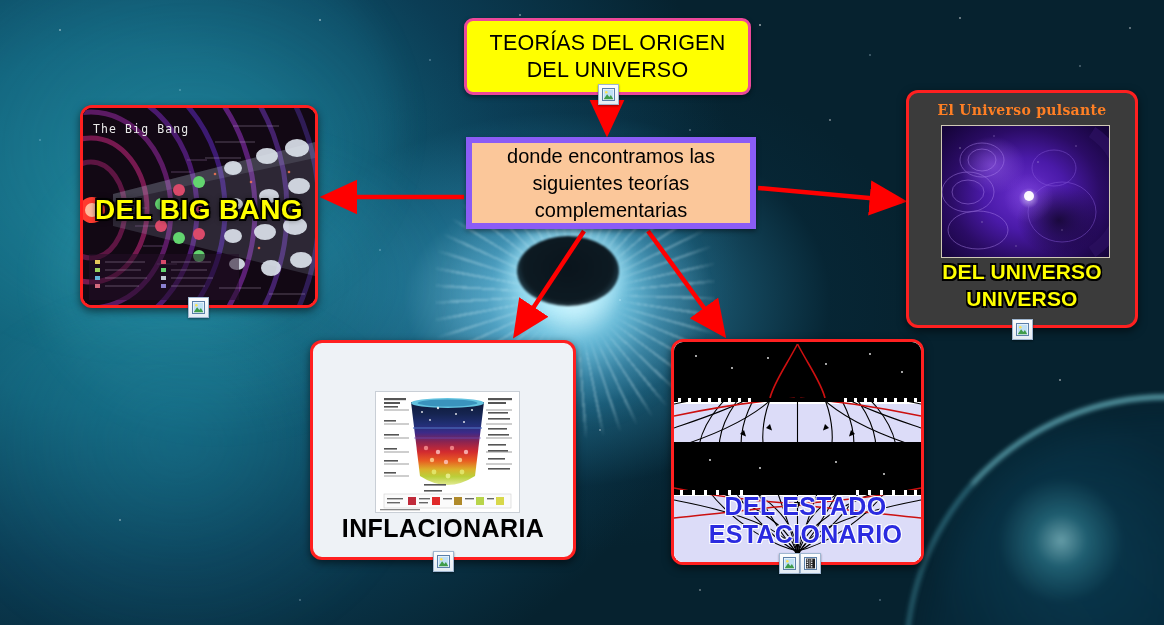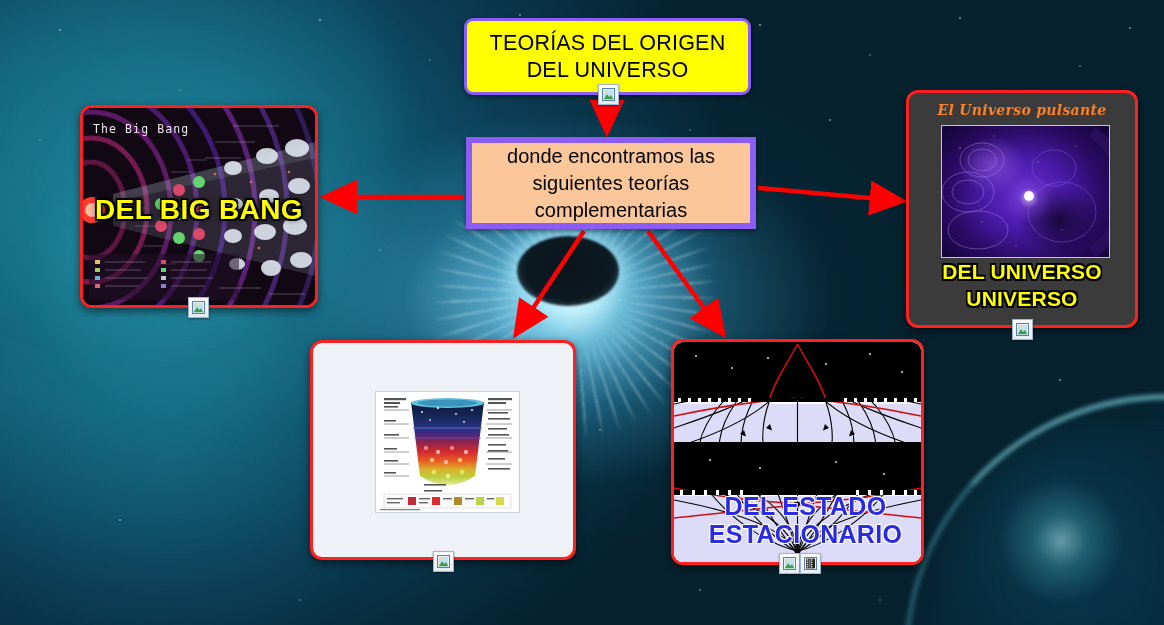--- a/index.html
+++ b/index.html
@@ -91,21 +91,21 @@
 
   
   #links{position:absolute;left:0;top:0;width:1164px;height:625px;}
 
   
   .node{position:absolute;box-sizing:border-box;}
 
   
   .n-title{
     left:464px;top:18px;width:287px;height:77px;
-    background:#ffff00;border:3px solid #8b5cf6;border-radius:9px;
+    background:#ffff00;border:3px solid #ec4899;border-radius:9px;
     display:flex;align-items:center;justify-content:center;
     box-shadow:0 2px 5px rgba(0,0,0,.45);
   }
   .n-title .txt{
     color:#000;font-size:21.5px;line-height:27px;text-align:center;letter-spacing:.2px;
   }
 
   
   .n-center{
     left:466px;top:137px;width:290px;height:92px;
@@ -126,21 +126,21 @@
       font-family:"DejaVu Sans Mono","Liberation Mono",monospace;letter-spacing:1.1px;}
   .bb-title-overlay{position:absolute;left:0;right:0;top:86px;text-align:center;}
   .bb-title-overlay span{
     color:#ffff00;font-size:28px;font-weight:bold;letter-spacing:.4px;
     text-shadow:-1.6px -1.6px 0 #000,1.6px -1.6px 0 #000,-1.6px 1.6px 0 #000,1.6px 1.6px 0 #000,0 0 6px rgba(0,0,0,.9);
   }
 
   
   .n-pulsante{left:906px;top:90px;width:232px;height:238px;background:#3b3b3b;}
   .pl-head{position:absolute;left:0;right:0;top:8px;text-align:center;}
-  .pl-head span{color:#ff7f24;font-size:14px;font-style:italic;font-weight:bold;
+  .pl-head span{color:#ff7f24;font-size:14px;font-weight:bold;
       font-family:"DejaVu Serif","Liberation Serif",serif;letter-spacing:.3px;}
   .pl-img{position:absolute;left:32px;top:32px;width:167px;height:131px;
       border:1px solid #cfc8b5;overflow:hidden;
       background:
         radial-gradient(circle at 52% 55%, rgba(255,255,255,.95) 0%, rgba(220,200,255,.55) 3%, rgba(140,90,225,.25) 9%, transparent 22%),
         radial-gradient(ellipse 60px 50px at 70% 72%, rgba(18,6,44,.85), transparent 70%),
         radial-gradient(ellipse 46px 40px at 30% 30%, rgba(150,95,230,.60), transparent 72%),
         radial-gradient(ellipse 110px 95px at 50% 52%, #6a2fcf 0%, #4a1aa8 38%, #2b0c66 68%, #15043a 100%),
         #1a0640;}
   .pl-img::after{content:"";position:absolute;inset:0;
@@ -467,20 +467,23 @@
             <rect x="11" y="110" width="13" height="1.4"></rect>
           <rect x="43" y="106" width="11" height="1.4"></rect>
             <rect x="43" y="110" width="9" height="1.4"></rect>
           <rect x="67" y="106" width="9" height="1.4"></rect>
             <rect x="89" y="106" width="9" height="1.4"></rect>
           <rect x="111" y="106" width="7" height="1.4"></rect>
         </g>
         <rect x="4" y="117" width="40" height="1.3" fill="#888"></rect>
       </svg>
     </div>
+    <div class="inf-title">
+      <span>INFLACIONARIA</span>
+    </div>
   </div>
   <div class="badge" style="left:433px;top:551px;">
     <svg width="13" height="13" viewBox="0 0 13 13">
       <rect x="0.5" y="0.5" width="12" height="12" fill="#f2f7fd" stroke="#5a7fa8"></rect>
       <rect x="1.7" y="1.7" width="9.6" height="9.6" fill="#bfe0f5"></rect>
       <circle cx="4.3" cy="4.2" r="1.25" fill="#ffe14d"></circle>
       <path d="M1.7 11.3 L5.1 6.2 L7.3 9.0 L8.9 7.1 L11.3 11.3 Z" fill="#3f9c4a"></path>
     </svg>
   </div>
 

